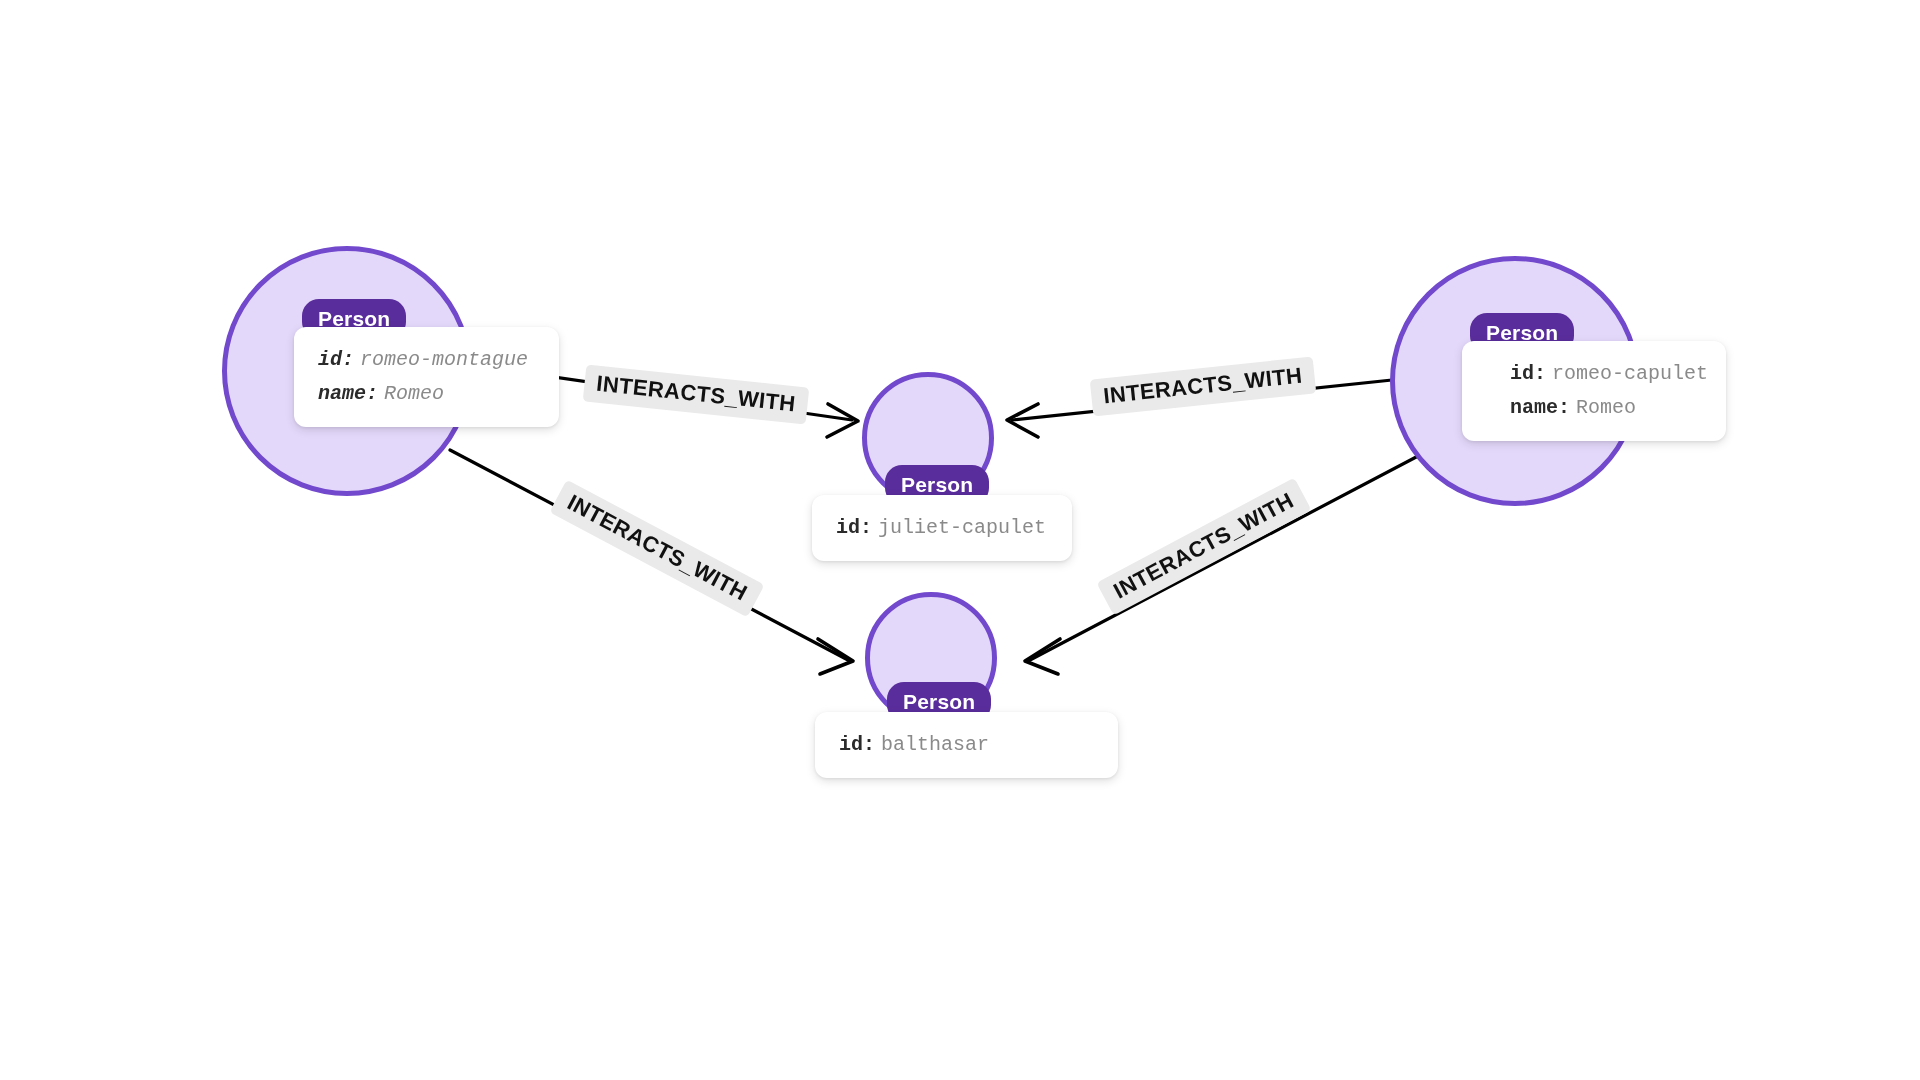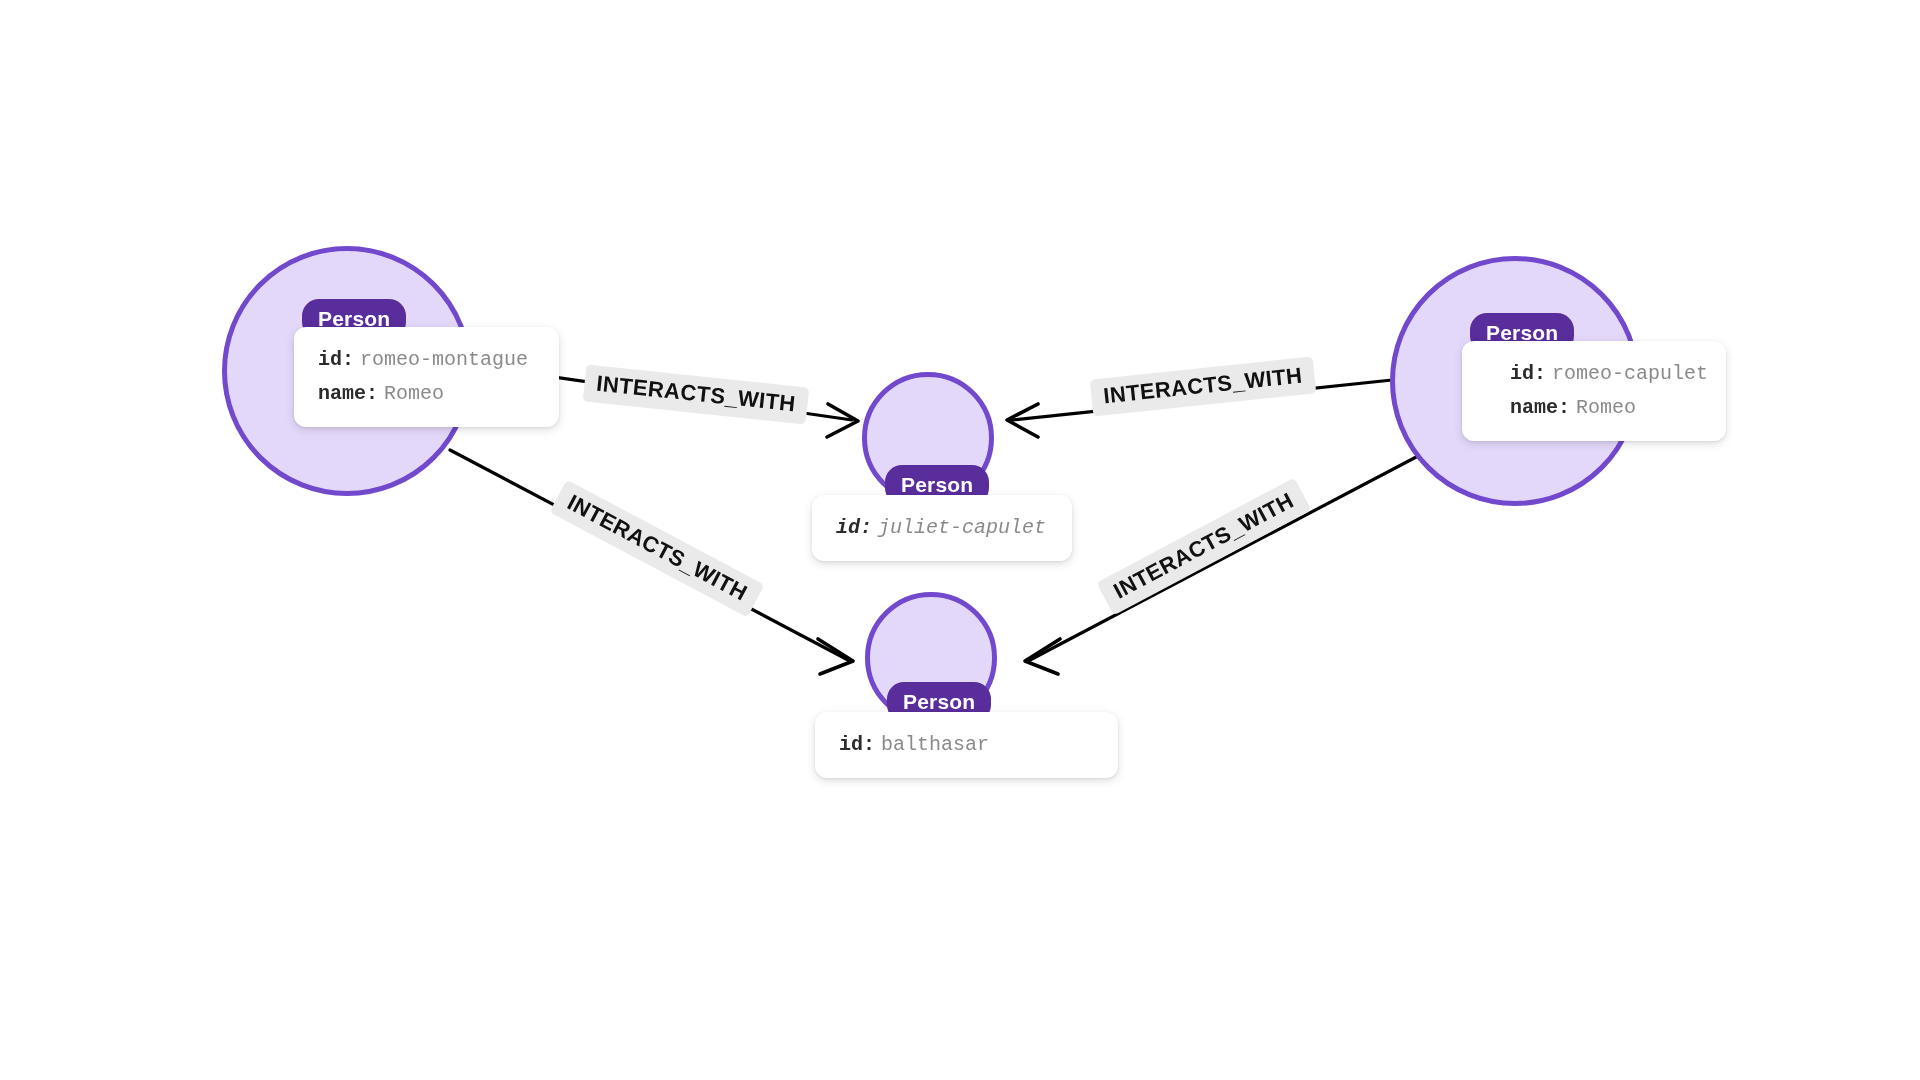--- a/index.html
+++ b/index.html
@@ -136,36 +136,36 @@
 
   <div class="edge-label" style="left:1091px; top:368px; transform: rotate(-6deg);">INTERACTS_WITH</div>
 
   <div class="edge-label" style="left:1092px; top:528px; transform: rotate(-28deg);">INTERACTS_WITH</div>
 
   <div class="node">
     <div class="node-circle" style="left:222px; top:246px; width:250px; height:250px;"></div>
 
     <div class="node-badge" style="left:302px; top:299px;">Person</div>
 
-    <div class="prop-card" style="left:294px; top:327px; width:265px;">
+    <div class="prop-card" style="left:294px; top:327px; width:265px;font-style:italic;">
       <div class="prop-row">
         <span class="prop-key">id:</span><span class="prop-val">romeo-montague</span>
       </div>
       <div class="prop-row">
         <span class="prop-key">name:</span><span class="prop-val">Romeo</span>
       </div>
     </div>
   </div>
 
   <div class="node">
     <div class="node-circle" style="left:862px; top:372px; width:132px; height:132px;"></div>
 
     <div class="node-badge" style="left:885px; top:465px;">Person</div>
 
-    <div class="prop-card" style="left:812px; top:495px; width:260px;font-style:italic;">
+    <div class="prop-card" style="left:812px; top:495px; width:260px;">
       <div class="prop-row">
         <span class="prop-key">id:</span><span class="prop-val">juliet-capulet</span>
       </div>
     </div>
   </div>
 
   <div class="node">
     <div class="node-circle" style="left:1390px; top:256px; width:250px; height:250px;"></div>
 
     <div class="node-badge" style="left:1470px; top:313px;">Person</div>

